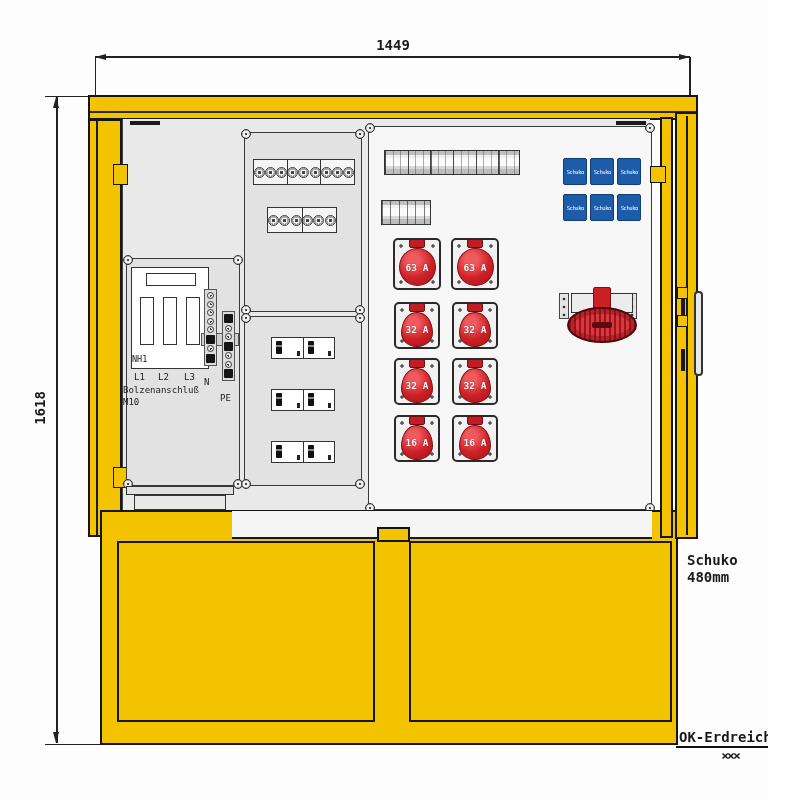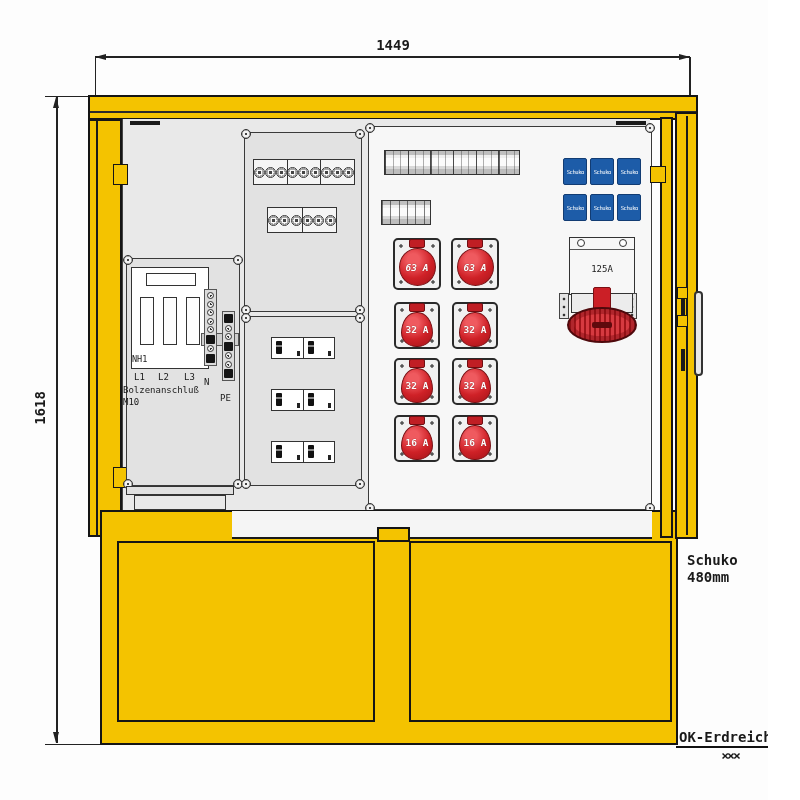--- a/index.html
+++ b/index.html
@@ -71,21 +71,21 @@
     background-image:
      radial-gradient(circle at 6px 6px,#555 1.4px,transparent 2px),
      radial-gradient(circle at calc(100% - 6px) 6px,#555 1.4px,transparent 2px),
      radial-gradient(circle at 6px calc(100% - 6px),#555 1.4px,transparent 2px),
      radial-gradient(circle at calc(100% - 6px) calc(100% - 6px),#555 1.4px,transparent 2px);}
   .cee-cap{position:absolute;top:-1px;left:50%;transform:translateX(-50%);width:16px;height:9px;
            background:#c01e24;border:1.6px solid #6f0d11;border-radius:2px;box-sizing:border-box;z-index:2;}
   .cee-body{position:relative;margin:8px auto 0;display:flex;align-items:center;justify-content:center;
             border:1.8px solid #771014;box-sizing:border-box;
             background:radial-gradient(circle at 38% 30%,#ef5a5f 0 18%,#cf2127 55%,#a31318 100%);}
-  .round{width:37px;height:38px;border-radius:50%;font-style:italic;}
+  .round{width:37px;height:38px;border-radius:50%;}
   .pear{width:32px;height:35px;border-radius:50% 50% 50% 50% / 62% 62% 42% 42%;}
   .cee-label{color:#fff;font-weight:bold;font-size:9.5px;text-shadow:0 0 1px #600;white-space:nowrap;}
   
   .plate125{position:absolute;background:#f7f7f7;border:1.6px solid #333;box-sizing:border-box;}
   .plate-top{position:absolute;left:0;right:0;top:0;height:11px;border-bottom:1.2px solid #555;}
   .zero{position:absolute;width:8px;height:8px;border:1.2px solid #333;border-radius:50%;background:#fff;box-sizing:border-box;}
   .lbl125{position:absolute;left:0;right:0;top:26px;text-align:center;font-size:9px;}
   .flange{position:absolute;width:10px;border:1.2px solid #444;box-sizing:border-box;
           background:
            radial-gradient(circle at 50% 5px,#333 1px,transparent 1.7px),
@@ -320,27 +320,20 @@
           <span class="cee-label">16 A</span>
         </div>
     </div>
     <div class="cee" style="left:83px;top:288px;width:46px;height:47px">
       <span class="cee-cap"></span>
       <div class="cee-body pear">
           <span class="cee-label">16 A</span>
         </div>
     </div>
 
-    <div class="plate125" style="left:200px;top:110px;width:66px;height:58px">
-      <div class="plate-top">
-        <span class="zero" style="left:7px;top:1px"></span>
-        <span class="zero" style="right:7px;top:1px"></span>
-      </div>
-      <div class="lbl125">125A</div>
-    </div>
     <div class="flange" style="left:190px;top:166px;height:26px"></div>
     <div class="flange" style="left:258px;top:166px;height:26px"></div>
     <div class="bracket125" style="left:202px;top:166px;width:62px;height:20px"></div>
     <div class="stem125" style="left:224px;top:160px;width:18px;height:26px"></div>
     <div class="cap125" style="left:198px;top:180px;width:70px;height:36px">
       <span class="cap-slot"></span>
     </div>
   </div>
 
   <div class="fl-flange" style="left:126px;top:486px;width:108px;height:9px"></div>

